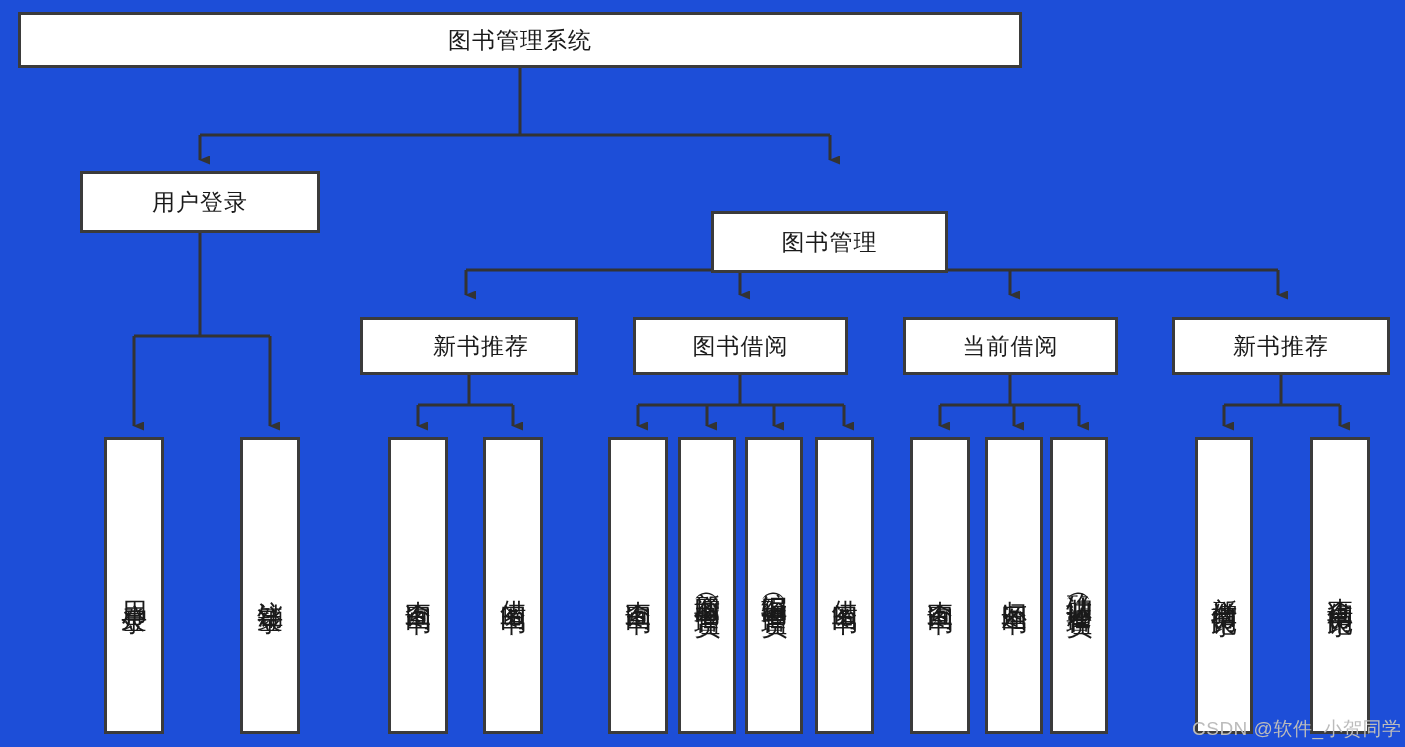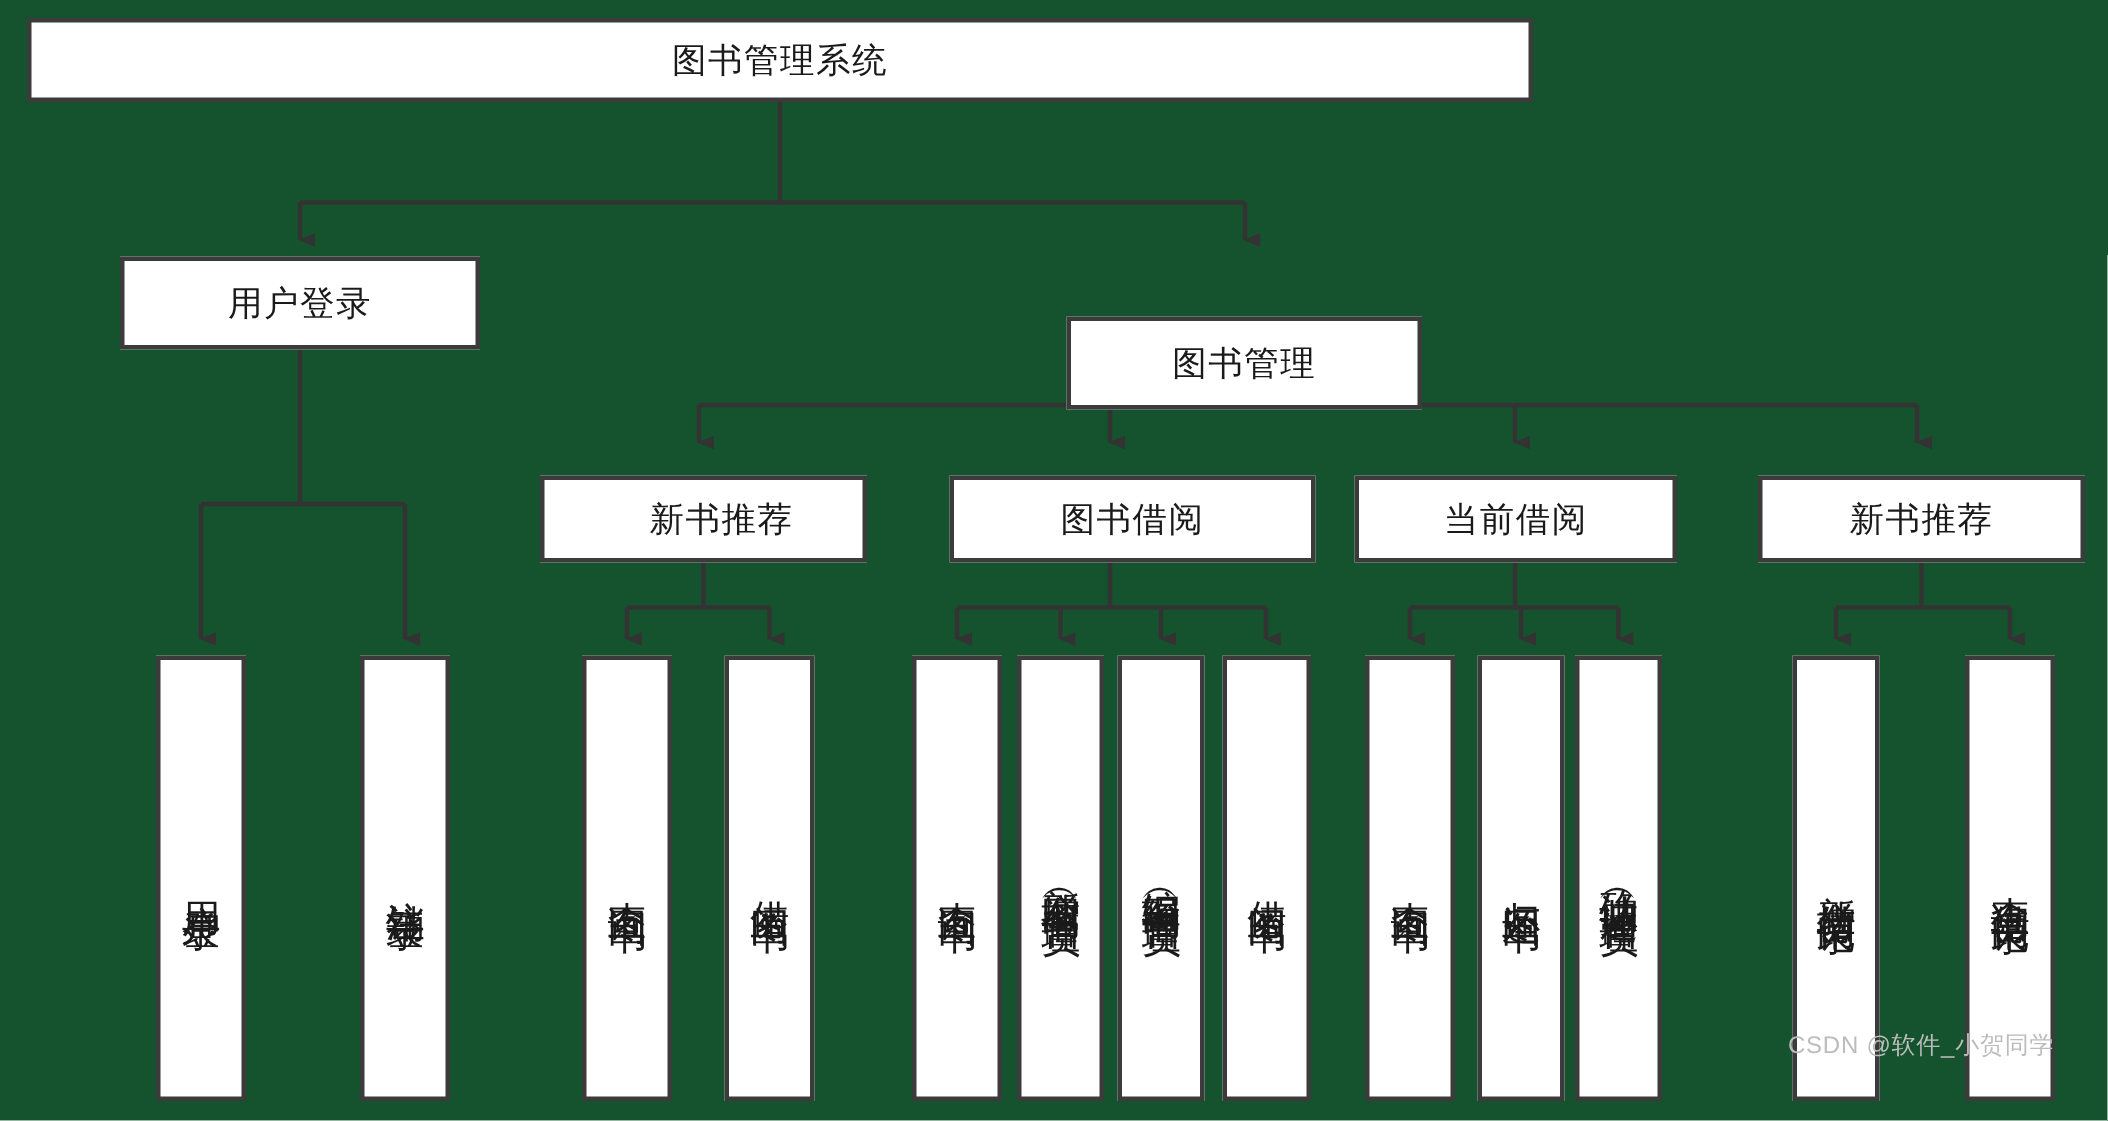--- a/index.html
+++ b/index.html
@@ -7,21 +7,21 @@
     padding: 0;
     background: #ffffff;
   }
   body {
     font-family: "Liberation Sans", "DejaVu Sans", sans-serif;
   }
   #canvas {
     position: relative;
     width: 1405px;
     height: 747px;
-    background: #14532d;
+    background: #1d4ed8;
     overflow: hidden;
   }
   svg#wires {
     position: absolute;
     left: 0;
     top: 0;
     width: 1405px;
     height: 747px;
     pointer-events: none;
   }
@@ -58,22 +58,22 @@
     text-orientation: upright;
     font-size: 26px;
     line-height: 1.05;
     letter-spacing: 3px;
     white-space: nowrap;
     max-height: 284px;
   }
   #watermark {
     position: absolute;
     left: 1192px;
-    top: 687px;
-    font-size: 16px;
+    top: 716px;
+    font-size: 19px;
     color: #bcbcbc;
     white-space: nowrap;
     z-index: 3;
     letter-spacing: 0.5px;
     text-align: center;
   }
 </style>
 </head>
 <body>
 
@@ -136,21 +136,21 @@
   <div class="node horiz" style="left:80px; top:171px; width:240px; height:62px;">
     <span class="lbl">用户登录</span>
   </div>
   <div class="node horiz" style="left:711px; top:171px; width:237px; height:62px;margin-top:40px;">
     <span class="lbl">图书管理</span>
   </div>
 
   <div class="node horiz" style="left:360px; top:317px; width:218px; height:58px;padding-left:24px;">
     <span class="lbl">新书推荐</span>
   </div>
-  <div class="node horiz" style="left:633px; top:317px; width:244px; height:58px;">
+  <div class="node horiz" style="left:633px; top:317px; width:215px; height:58px;">
     <span class="lbl">图书借阅</span>
   </div>
   <div class="node horiz" style="left:903px; top:317px; width:215px; height:58px;">
     <span class="lbl">当前借阅</span>
   </div>
   <div class="node horiz" style="left:1172px; top:317px; width:218px; height:58px;">
     <span class="lbl">新书推荐</span>
   </div>
 
   <div class="node vert" style="left:104px; top:437px; width:60px; height:297px;">

